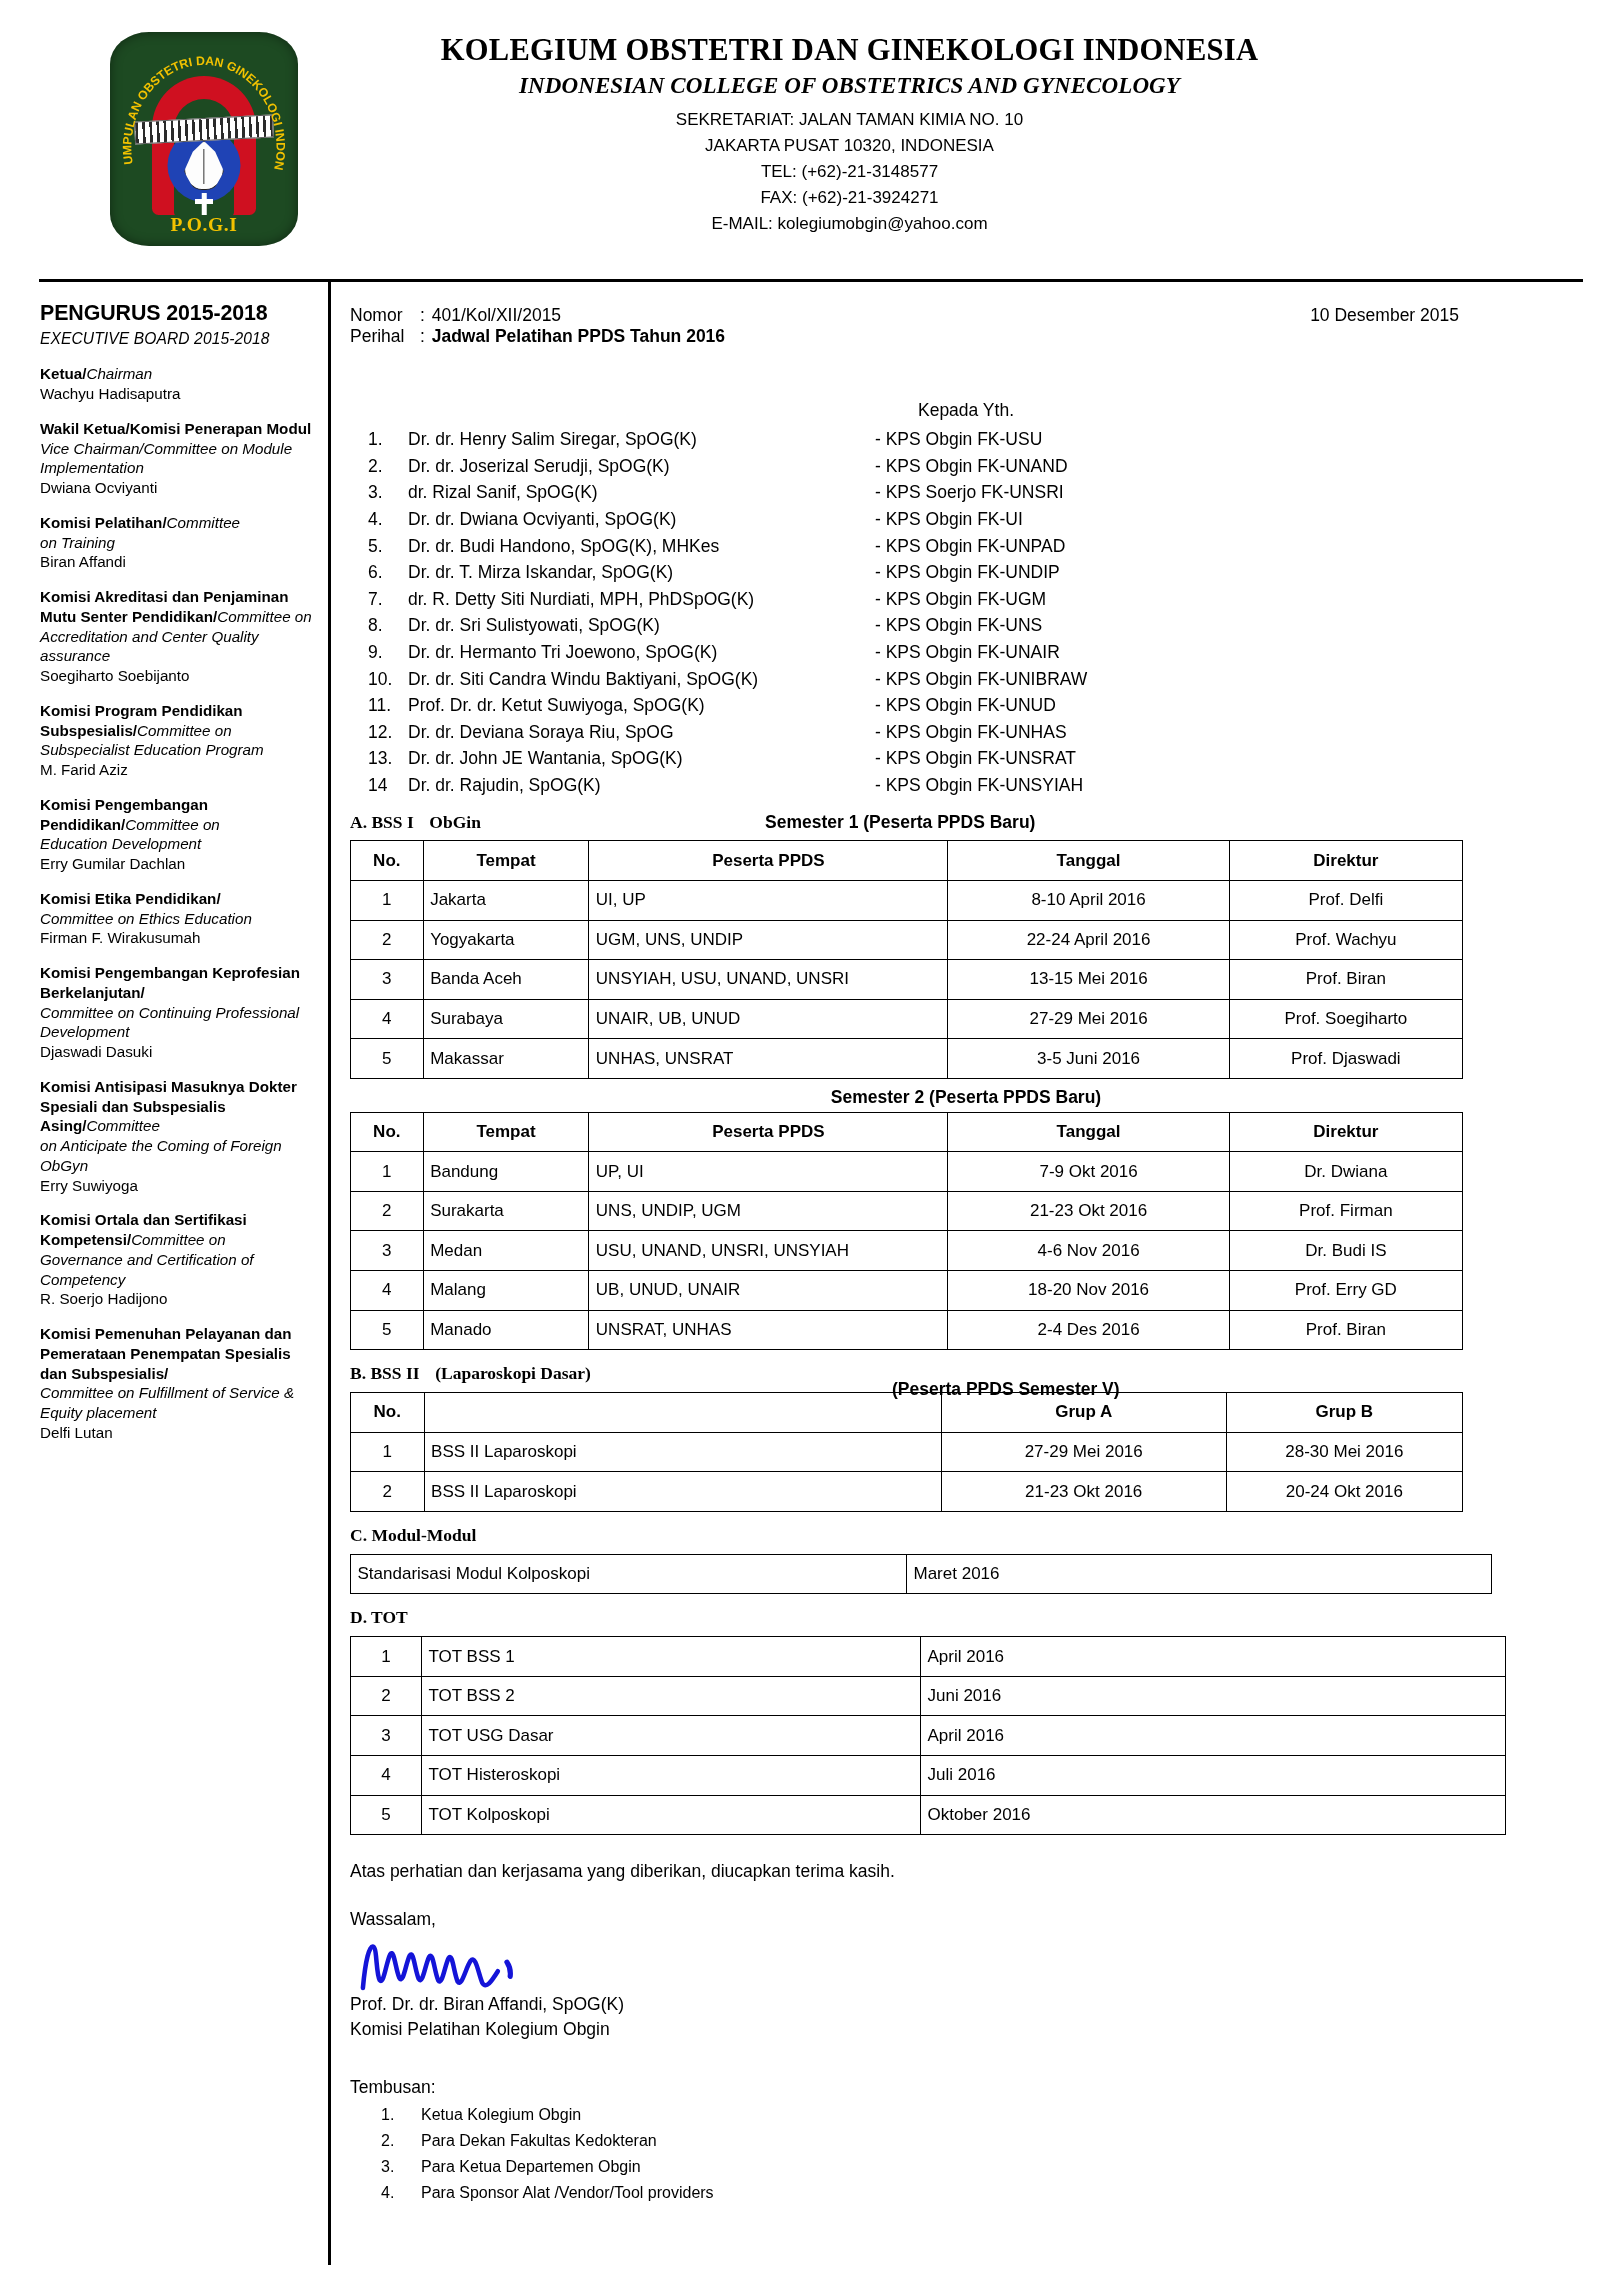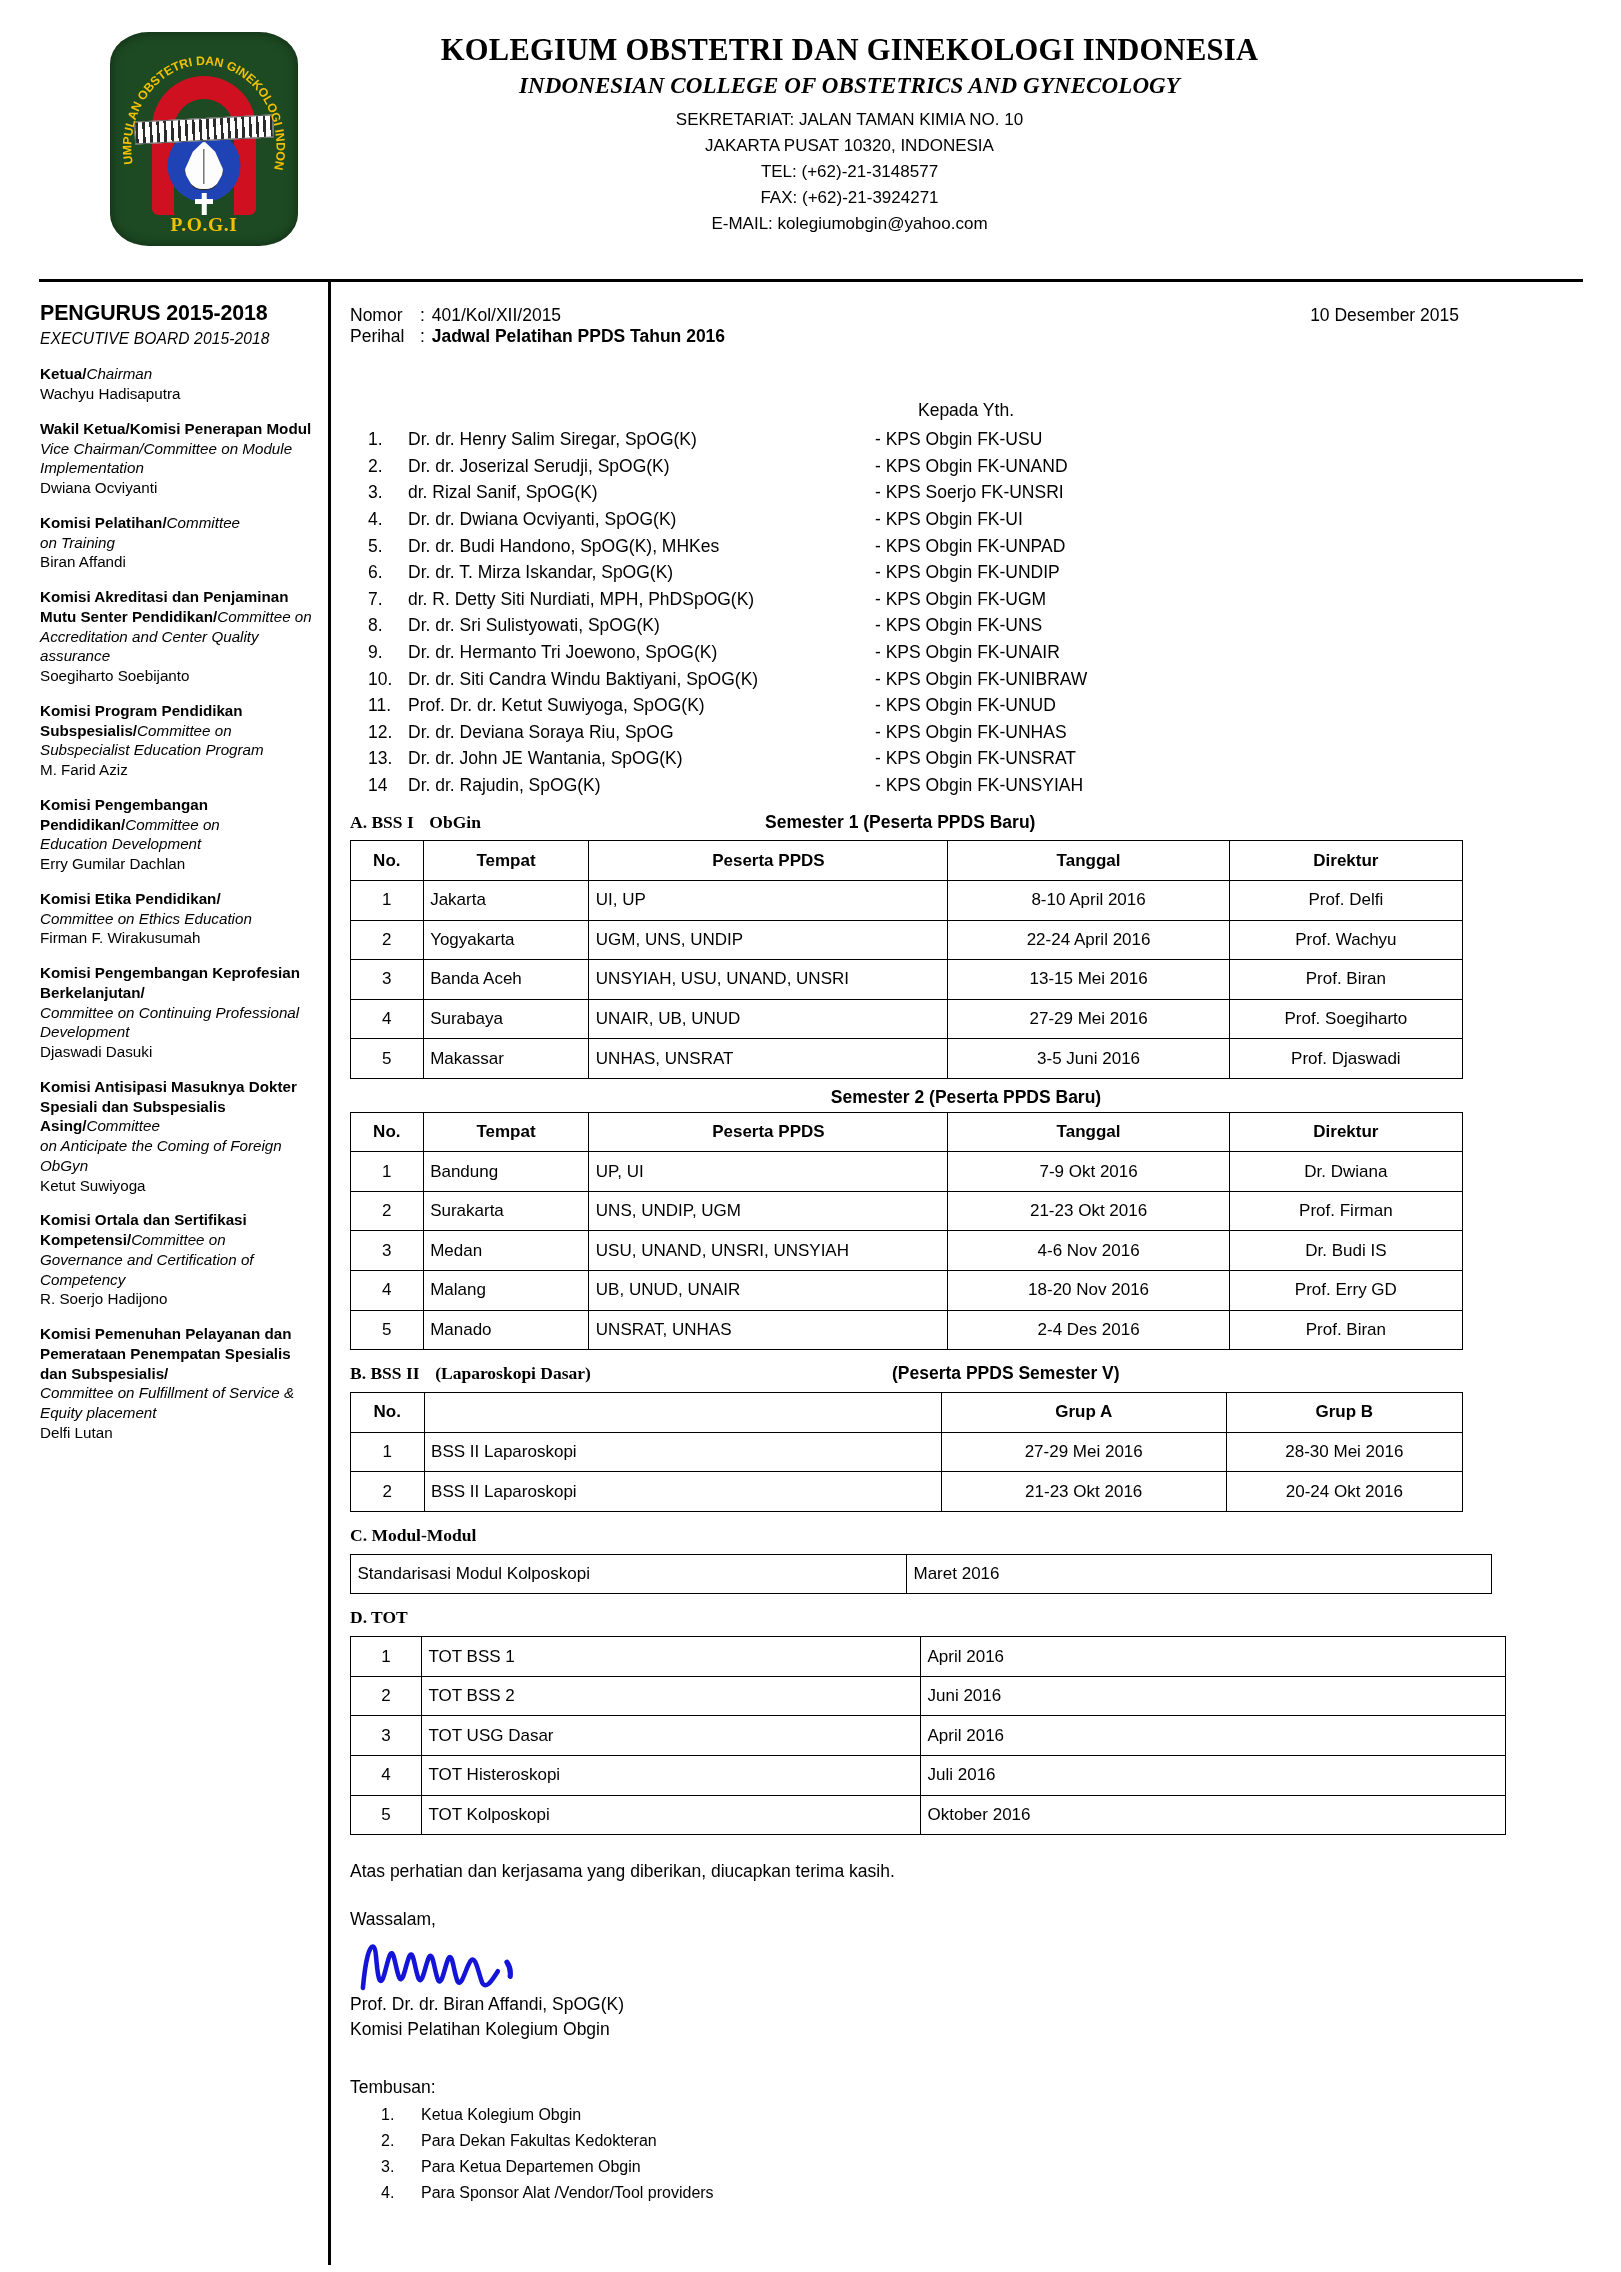--- a/index.html
+++ b/index.html
@@ -121,21 +121,21 @@
   .recip-num { width:40px; padding-left:18px; }
   .recip-name { width:467px; }
   .recip-inst { }
 
   .para { font-size:17.5px; margin-top:17px; line-height:1.54; padding-left:25px; }
 
   .sect-head { font-size:17.5px; font-weight:bold; margin-top:13px; position:relative; height:25px; }
   .sect-head .lead { position:absolute; left:0; top:0;font-family:Liberation Serif, serif; }
   .sect-head .lead .sp { display:inline-block; width:15.6px; }
   .sect-head .mid { position:absolute; left:415px; top:0; }
-  .sect-head .mid2 { position:absolute; left:542px; top:0; }
+  .sect-head .mid2 { position:absolute; left:542px; top:16px; }
 
   .centered-head { font-size:17.5px; font-weight:bold; text-align:center; margin-top:7.8px; }
 
   table.sched {
     width:1113px; border-collapse:collapse; margin-top:3.9px;
     font-size:17px; table-layout:fixed;
   }
   table.sched th, table.sched td {
     border:1.6px solid #000; padding:5.8px 6.5px; height:27px;
   }
@@ -253,21 +253,21 @@
         <div class="sb-person">Firman F. Wirakusumah</div>
       </div>
       <div class="sb-entry">
         <div class="sb-role">Komisi Pengembangan Keprofesian Berkelanjutan/</div>
         <div class="sb-role-en">Committee on Continuing Professional Development</div>
         <div class="sb-person">Djaswadi Dasuki</div>
       </div>
       <div class="sb-entry">
         <div class="sb-role">Komisi Antisipasi Masuknya Dokter Spesiali dan Subspesialis Asing/<em>Committee</em></div>
         <div class="sb-role-en">on Anticipate the Coming of Foreign ObGyn</div>
-        <div class="sb-person">Ketut Suwiyoga</div>
+        <div class="sb-person">Erry Suwiyoga</div>
       </div>
       <div class="sb-entry">
         <div class="sb-role">Komisi Ortala dan Sertifikasi Kompetensi/<em>Committee on</em></div>
         <div class="sb-role-en">Governance and Certification of Competency</div>
         <div class="sb-person">R. Soerjo Hadijono</div>
       </div>
       <div class="sb-entry">
         <div class="sb-role">Komisi Pemenuhan Pelayanan dan Pemerataan Penempatan Spesialis dan Subspesialis/</div>
         <div class="sb-role-en">Committee on Fulfillment of Service &amp; Equity placement</div>
         <div class="sb-person">Delfi Lutan</div>

